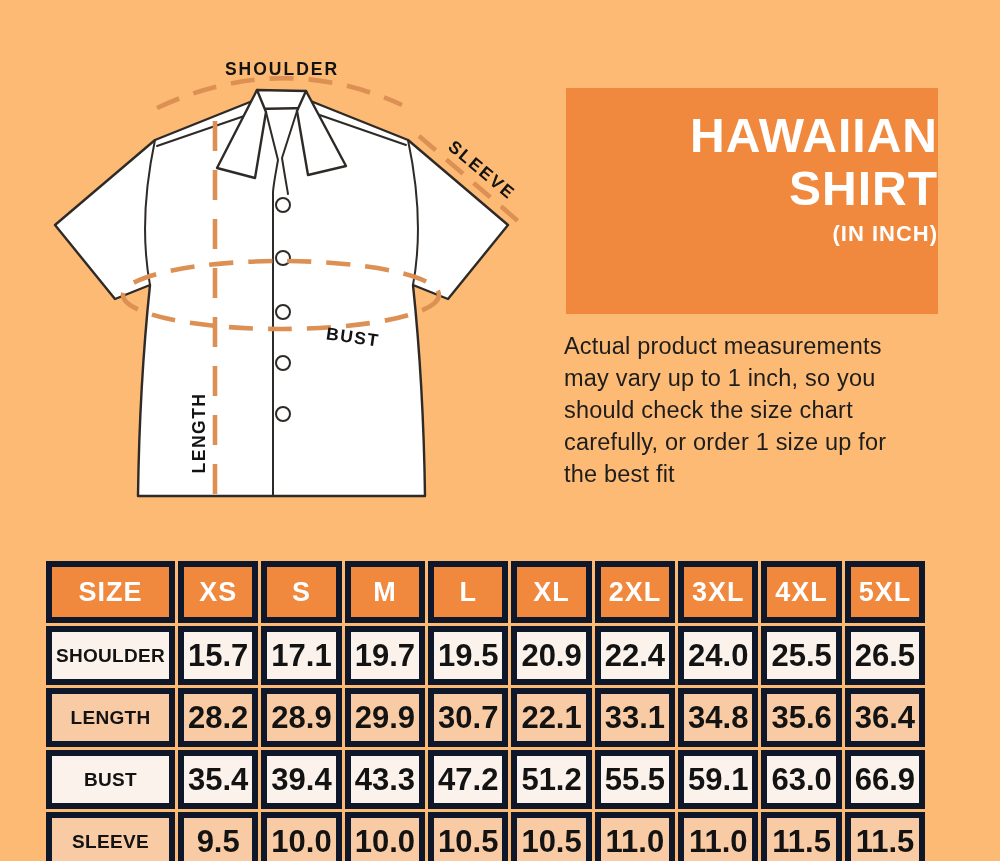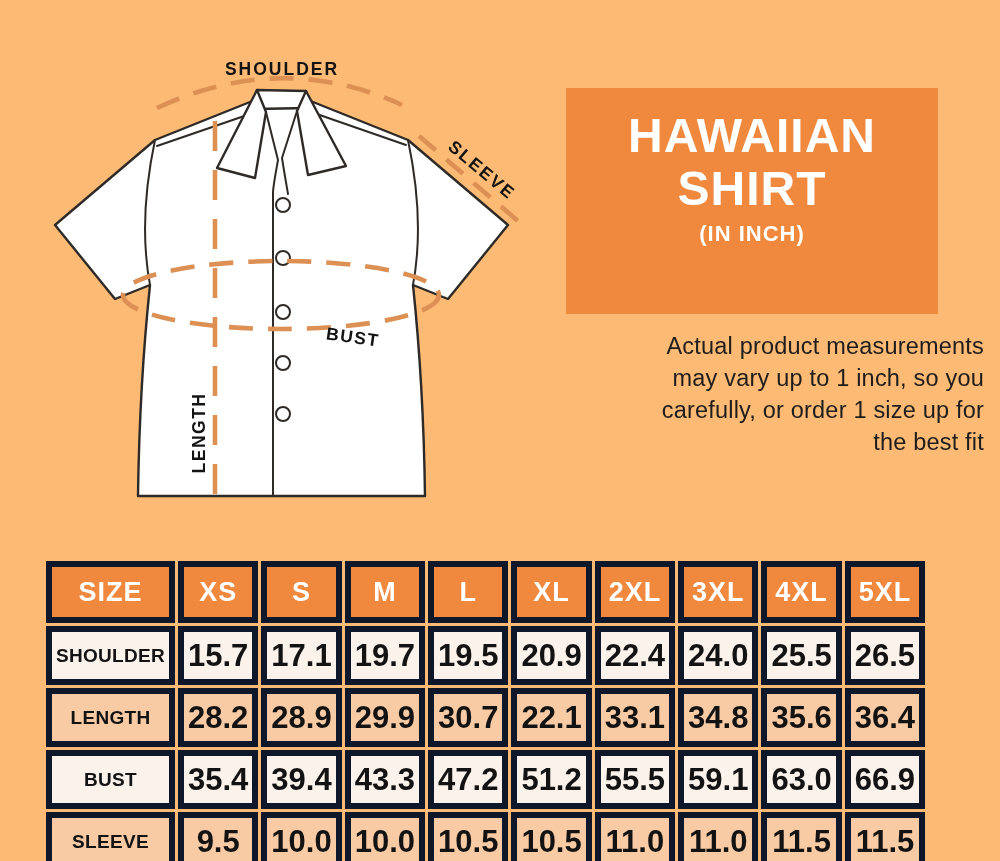--- a/index.html
+++ b/index.html
@@ -8,30 +8,30 @@
     background:#fdba74; overflow:hidden;
     font-family:"Liberation Sans", sans-serif;
   }
   
   .shirt-svg { position:absolute; left:30px; top:42px; width:510px; height:470px; }
   .shirt-svg text { fill:#131313; font-weight:700; }
 
   
   .title-box {
     position:absolute; left:566px; top:88px; width:372px; height:226px;
-    background:#f0883d; color:#ffffff; text-align:center;
+    background:#f0883d; color:#ffffff; text-align:right;
     box-sizing:border-box; padding-top:21px;
   }
   .tb-big  { font-size:48px; font-weight:700; line-height:53px; letter-spacing:1px; }
   .tb-mid  { font-size:31px; font-weight:700; letter-spacing:2px; margin-top:8px; }
   .tb-small{ font-size:22px; font-weight:700; letter-spacing:1px; margin-top:6px; }
 
   .note {
     position:absolute; left:564px; top:330px; width:420px;
-    font-size:23.5px; line-height:32px; color:#1d1d1d; letter-spacing:0.2px;text-align:right;
+    font-size:23.5px; line-height:32px; color:#1d1d1d; letter-spacing:0.2px;
   }
 
   
   table.size-chart {
     position:absolute; left:43px; top:558px;
     border-collapse:separate; border-spacing:3px;
     table-layout:fixed;
   }
   .size-chart th, .size-chart td {
     border:6px solid #0f172a; text-align:center; vertical-align:middle;
@@ -99,20 +99,21 @@
 
   <div class="title-box">
     <div class="tb-big">HAWAIIAN</div>
     <div class="tb-big">SHIRT</div>
     <div class="tb-small">(IN INCH)</div>
   </div>
 
   <div class="note">
     <div>Actual product measurements</div>
     <div>may vary up to 1 inch, so you</div>
+    <div>should check the size chart</div>
     <div>carefully, or order 1 size up for</div>
     <div>the best fit</div>
   </div>
 
   <table class="size-chart" id="size-table">
     <colgroup>
       <col style="width:110px">
       <col style="width:79px">
         <col style="width:79px">
         <col style="width:79px">

